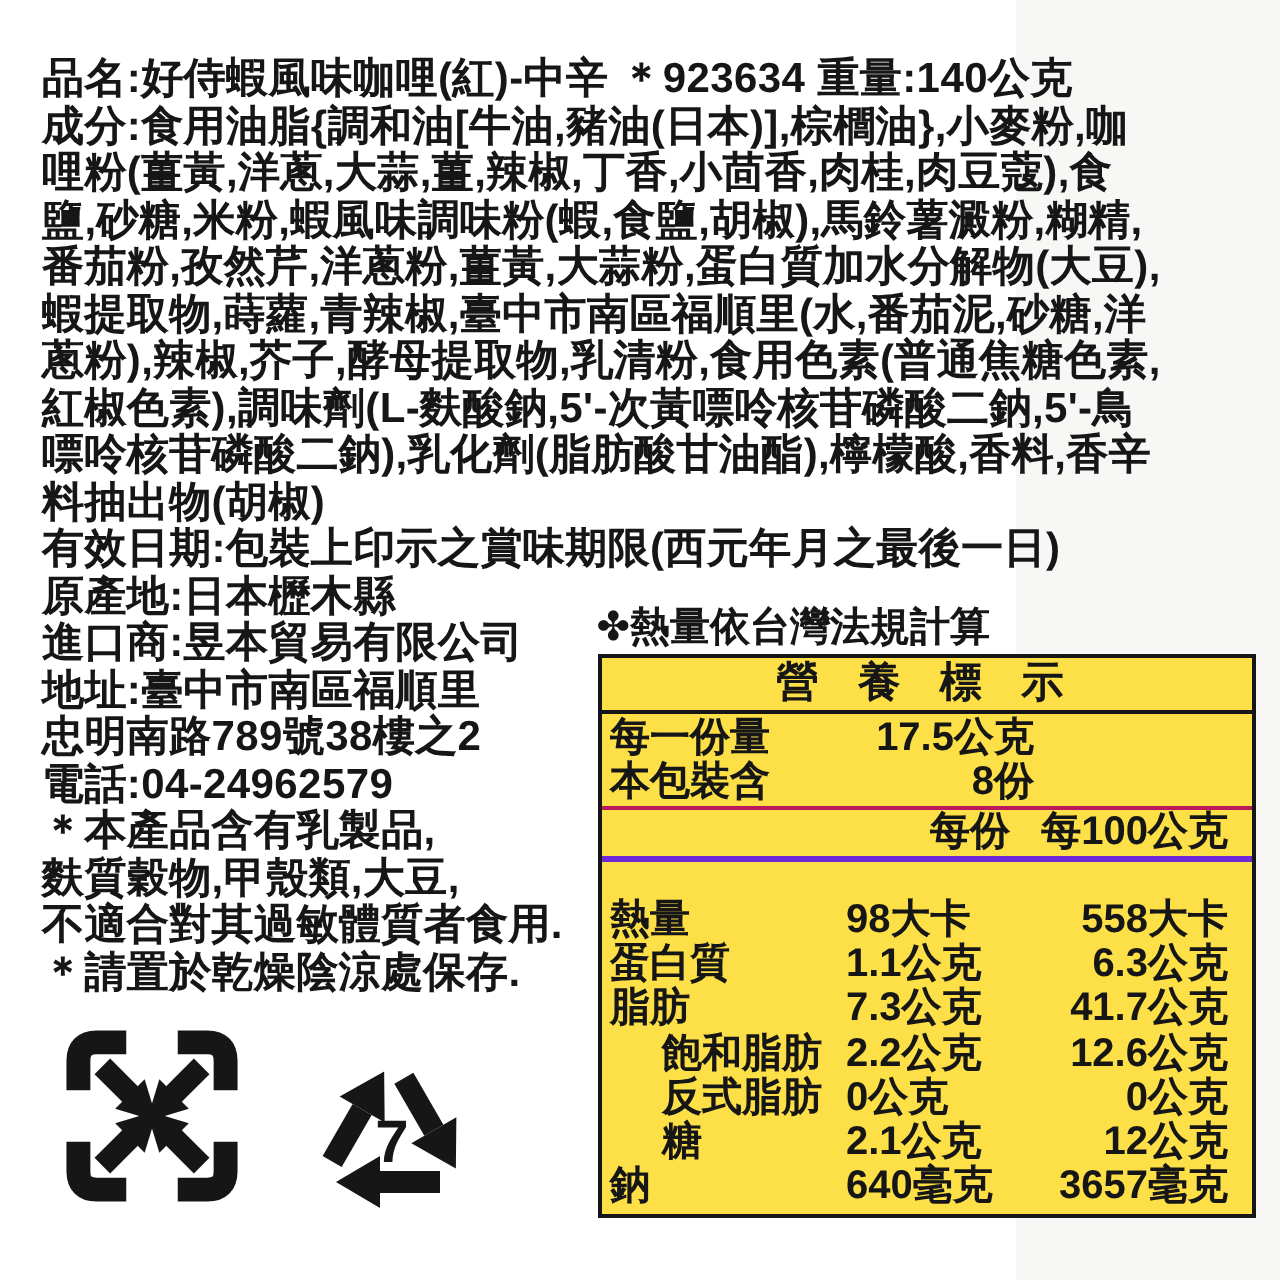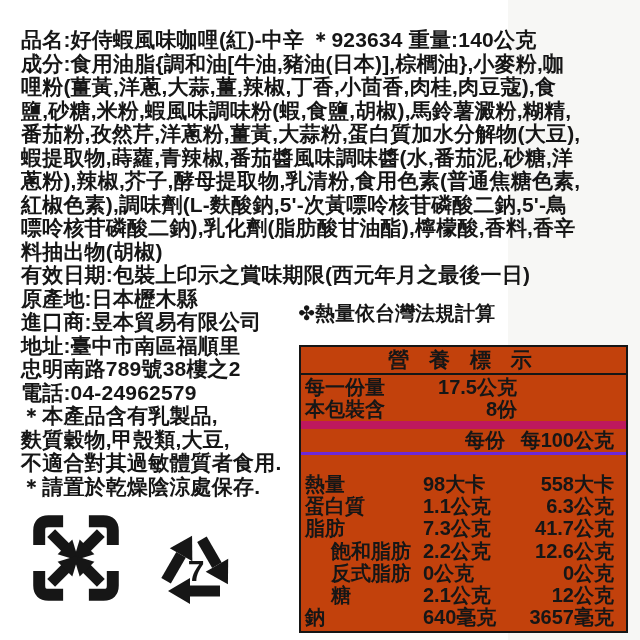--- a/index.html
+++ b/index.html
@@ -25,32 +25,32 @@
     white-space:nowrap;
   }
   .ln{height:23.5px;}
   
   .nut-note{
     position:absolute;top:300px;right:13px;
     font-weight:700;font-size:20px;white-space:nowrap;
   }
   
   .nut-table{
-    position:absolute;left:299px;top:345px;width:329px;
+    position:absolute;left:299px;top:327px;width:329px;
     border:2.5px solid #161616;
-    background:#c2410c;
+    background:#fde047;
     font-weight:700;font-size:20px;
     box-sizing:border-box;
   }
   .nt-title{
     height:26px;line-height:26px;text-align:center;
     letter-spacing:7px;border-bottom:2px solid #161616;
     font-size:21px;
   }
-  .nt-serving{border-bottom:8px solid #be185d;padding:1px 0;}
+  .nt-serving{border-bottom:2px solid #be185d;padding:1px 0;}
   .nt-srow{display:flex;height:22px;line-height:22px;}
   .nt-slabel{width:120px;padding-left:4px;}
   .nt-sval{width:92px;text-align:right;}
   .nt-colhead{
     display:flex;height:23px;line-height:23px;
     border-bottom:3px solid #6d28d9;
   }
   .nt-ch1{width:204px;text-align:right;}
   .nt-ch2{flex:1;text-align:right;padding-right:12px;}
   .nt-body{padding:2px 0 3px 0;margin-top:16px;}
@@ -70,21 +70,21 @@
 <body>
 
 <div class="canvas">
 
   <div class="text-lines">
     <div class="ln">品名:好侍蝦風味咖哩(紅)-中辛 ＊923634  重量:140公克</div>
     <div class="ln">成分:食用油脂{調和油[牛油,豬油(日本)],棕櫚油},小麥粉,咖</div>
     <div class="ln">哩粉(薑黃,洋蔥,大蒜,薑,辣椒,丁香,小茴香,肉桂,肉豆蔻),食</div>
     <div class="ln">鹽,砂糖,米粉,蝦風味調味粉(蝦,食鹽,胡椒),馬鈴薯澱粉,糊精,</div>
     <div class="ln">番茄粉,孜然芹,洋蔥粉,薑黃,大蒜粉,蛋白質加水分解物(大豆),</div>
-    <div class="ln">蝦提取物,蒔蘿,青辣椒,番茄醬風味調味醬(水,番茄泥,砂糖,洋</div>
+    <div class="ln">蝦提取物,蒔蘿,青辣椒,臺中市南區福順里(水,番茄泥,砂糖,洋</div>
     <div class="ln">蔥粉),辣椒,芥子,酵母提取物,乳清粉,食用色素(普通焦糖色素,</div>
     <div class="ln">紅椒色素),調味劑(L-麩酸鈉,5'-次黃嘌呤核苷磷酸二鈉,5'-鳥</div>
     <div class="ln">嘌呤核苷磷酸二鈉),乳化劑(脂肪酸甘油酯),檸檬酸,香料,香辛</div>
     <div class="ln">料抽出物(胡椒)</div>
     <div class="ln">有效日期:包裝上印示之賞味期限(西元年月之最後一日)</div>
     <div class="ln">原產地:日本櫪木縣</div>
     <div class="ln">進口商:昱本貿易有限公司</div>
     <div class="ln">地址:臺中市南區福順里</div>
     <div class="ln">忠明南路789號38樓之2</div>
     <div class="ln">電話:04-24962579</div>

